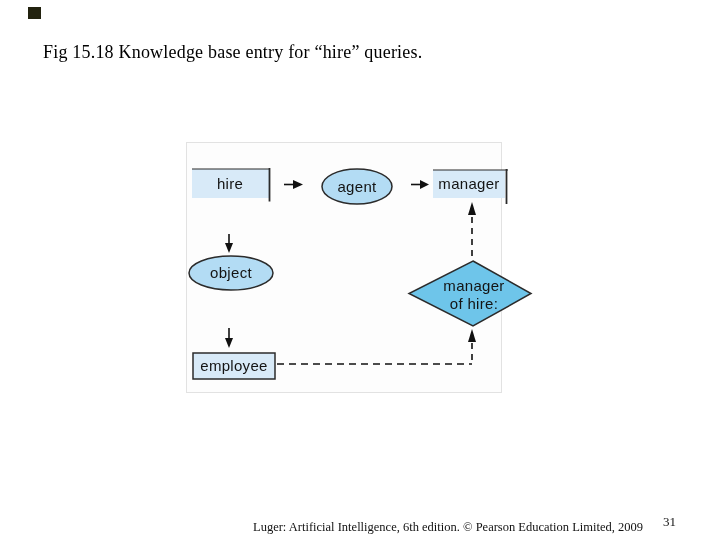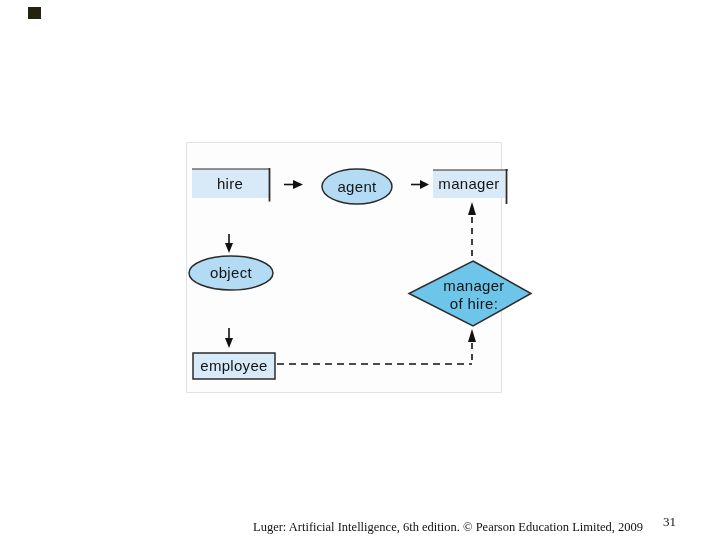--- a/index.html
+++ b/index.html
@@ -51,20 +51,21 @@
     font-size: 13px; color: #111111;
   }
 </style>
 </head>
 <body>
 
 <div class="slide">
 
   <div class="corner-mark"></div>
 
+  <div class="slide-title">Fig 15.18 Knowledge base entry for “hire” queries.</div>
 
   <div class="figure-card">
     <svg width="347" height="249" viewBox="0 0 347 249">
 
       <rect x="5" y="26" width="77" height="29" fill="#d8eaf8"></rect>
       <line x1="5" y1="26" x2="83" y2="26" stroke="#2b2b2b" stroke-width="1.2"></line>
       <line x1="82.5" y1="25" x2="82.5" y2="58.5" stroke="#2b2b2b" stroke-width="1.8"></line>
       <text class="diagram-label" x="43" y="46" text-anchor="middle">hire</text>
 
       <line x1="97" y1="41.5" x2="106" y2="41.5" stroke="#111" stroke-width="1.6"></line>

